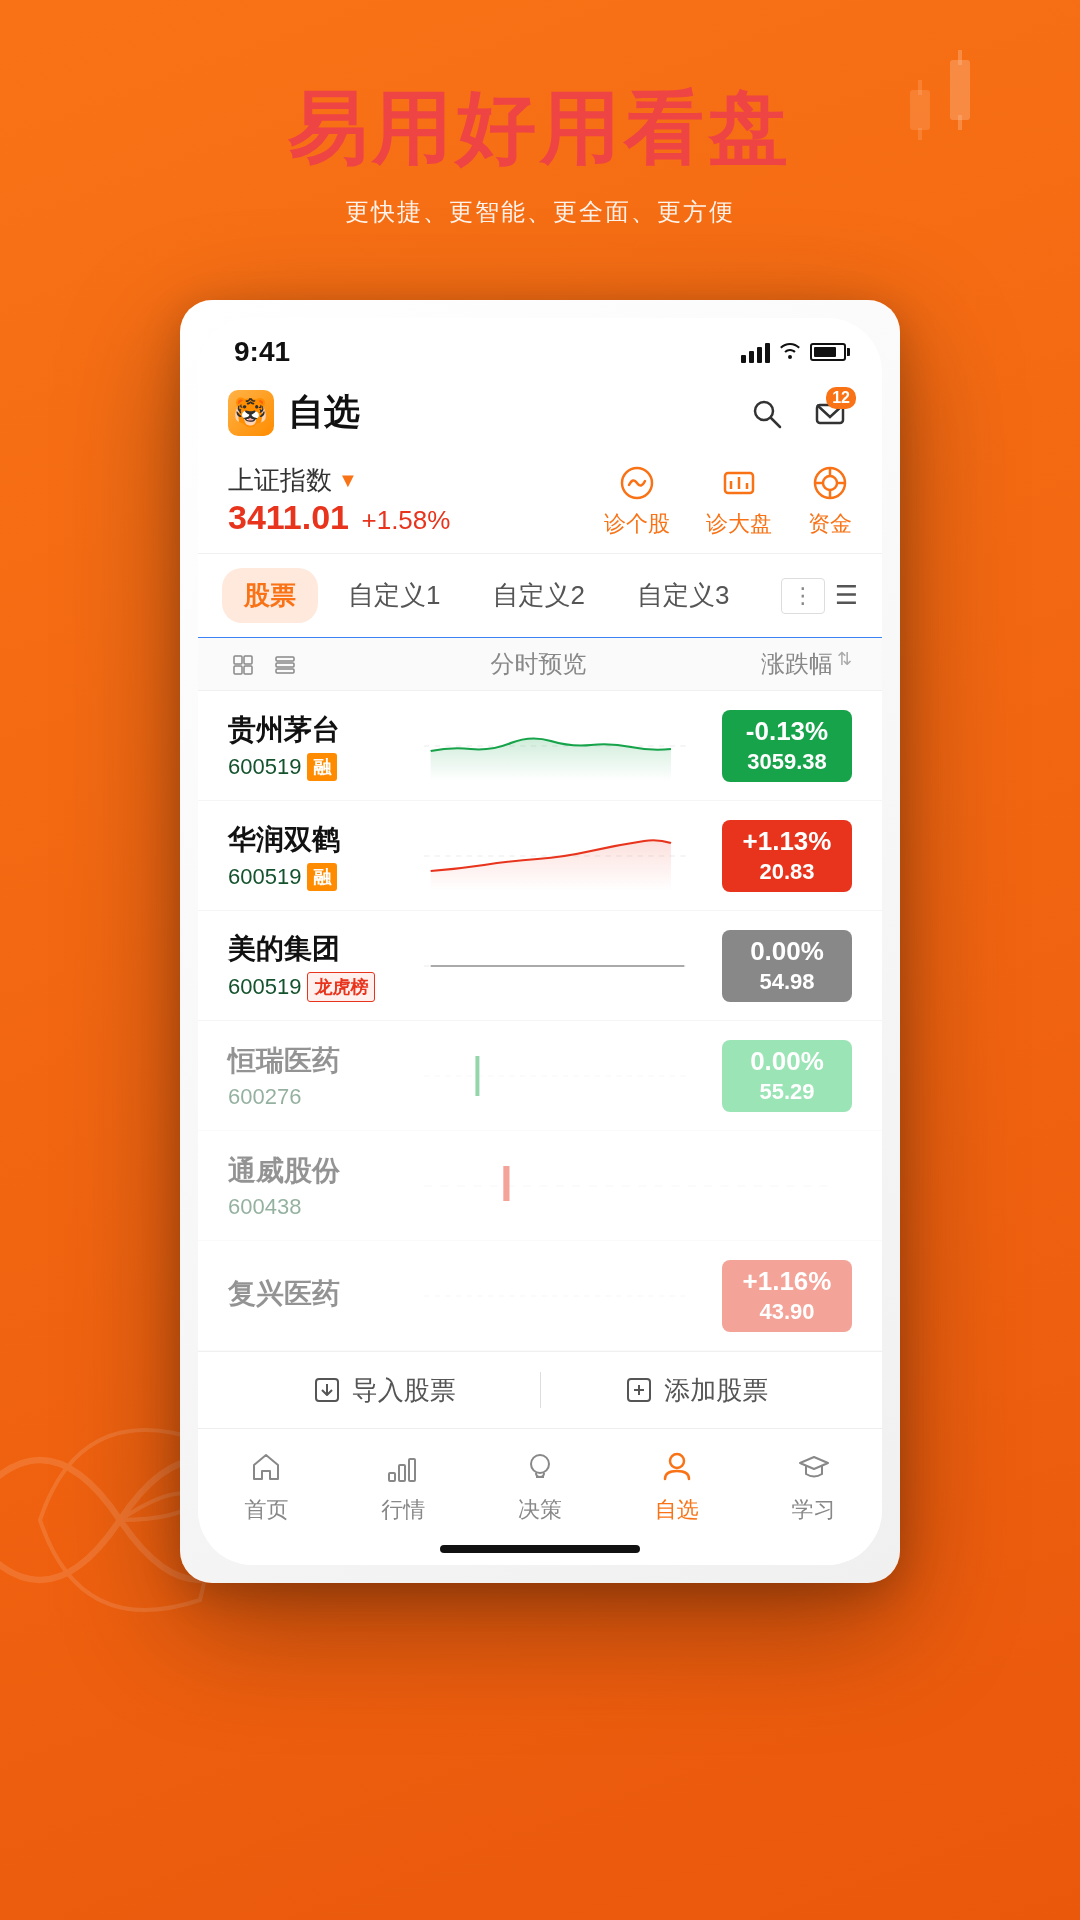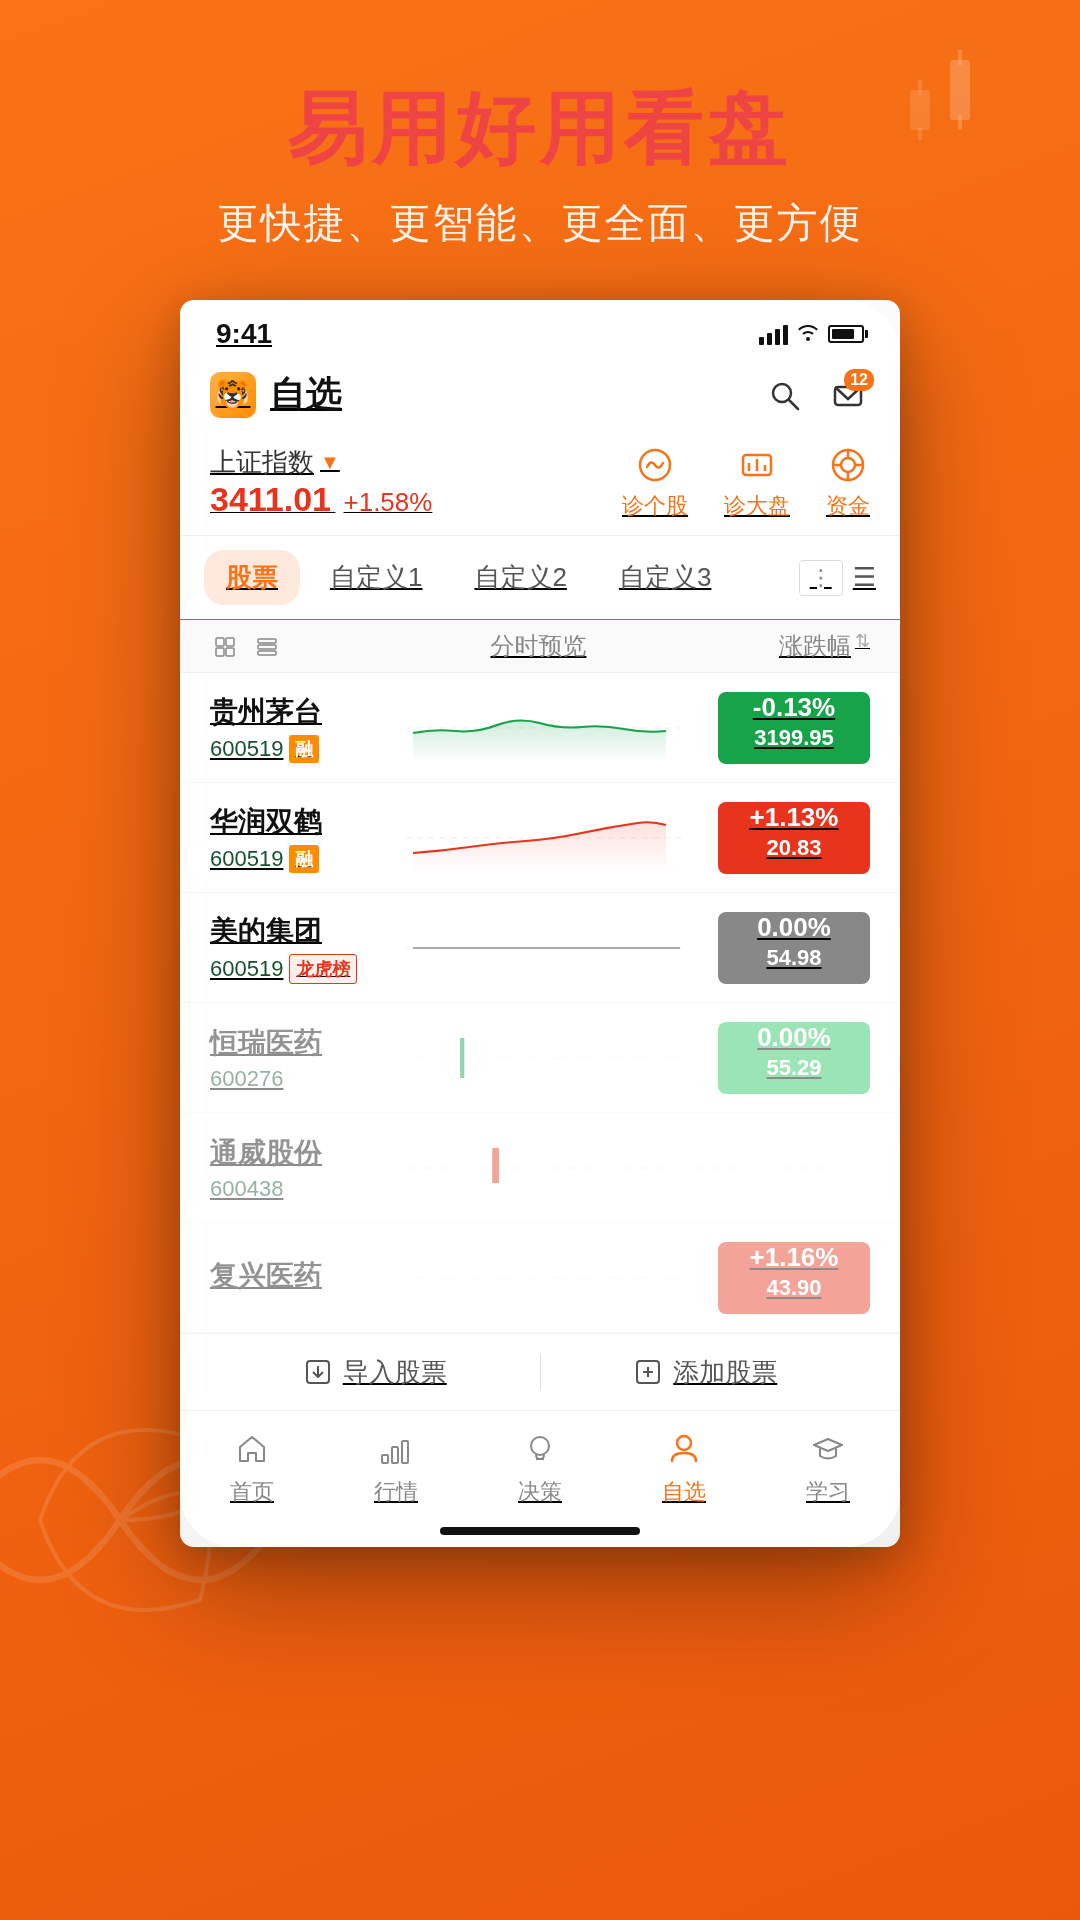--- a/index.html
+++ b/index.html
@@ -28,21 +28,21 @@
       z-index: 2;
     }
     .hero-title {
       font-size: 80px;
       font-weight: 800;
       color: #ef4444;
       letter-spacing: 4px;
       line-height: 1.2;
     }
     .hero-subtitle {
-      font-size: 41px;
+      font-size: 24px;
       color: rgba(255,255,255,0.92);
       margin-top: 20px;
       letter-spacing: 2px;
     }
 
     
     .top-right-icon {
       position: absolute;
       top: 40px;
       right: 60px;
@@ -53,23 +53,23 @@
     .phone-wrapper {
       position: absolute;
       top: 300px;
       left: 50%;
       transform: translateX(-50%);
       width: 720px;
       z-index: 10;
     }
     .phone-outer {
       background: linear-gradient(145deg, #fff 0%, #f0f0f0 100%);
-      border-radius: 14px;
+      border-radius: 32px;
+      padding: 18px;
       box-shadow: 0 40px 120px rgba(0,0,0,0.35), 0 10px 40px rgba(0,0,0,0.2);
-      text-decoration: underline;
     }
     .phone-inner {
       background: #fff;
       border-radius: 55px;
       overflow: hidden;
       position: relative;
     }
 
     
     .status-bar {
@@ -354,25 +354,26 @@
       color: #E8341C;
       border: 1px solid #E8341C;
     }
     .stock-chart {
       flex: 1;
       height: 70px;
       margin: 0 16px;
       position: relative;
     }
     .stock-change {
-      width: 152px;
+      width: 130px;
       flex-shrink: 0;
       display: flex;
       flex-direction: column;
       align-items: center;
+      justify-content: center;
       border-radius: 8px;
       height: 72px;
       font-weight: 700;
       margin-left: 15px;
     }
     .stock-change-pct {
       font-size: 26px;
     }
     .stock-change-price {
       font-size: 22px;
@@ -651,21 +652,21 @@
                     <stop offset="100%" stop-color="#16A34A" stop-opacity="0"></stop>
                   </linearGradient>
                 </defs>
               <line x1="0" y1="35" x2="200" y2="35" stroke="#ddd" stroke-width="0.5" stroke-dasharray="4,4"></line>
               <path d="M5,40 Q20,36 35,38 Q50,40 65,32 Q80,24 95,30 Q110,36 125,34 Q140,32 155,36 Q170,40 185,38 L185,70 L5,70 Z" fill="url(#g1)"></path>
               <path d="M5,40 Q20,36 35,38 Q50,40 65,32 Q80,24 95,30 Q110,36 125,34 Q140,32 155,36 Q170,40 185,38" stroke="#16A34A" stroke-width="2" fill="none"></path>
             </svg>
           </div>
           <div class="stock-change change-green">
             <span class="stock-change-pct">-0.13%</span>
-            <span class="stock-change-price">3199.95</span>
+            <span class="stock-change-price">3059.38</span>
           </div>
         </div>
 
         <div class="stock-row">
           <div class="stock-info">
             <div class="stock-name">华润双鹤</div>
             <div class="stock-code-row">
               <span class="stock-code">600519</span>
               <span class="stock-tag tag-orange">融</span>
             </div>

